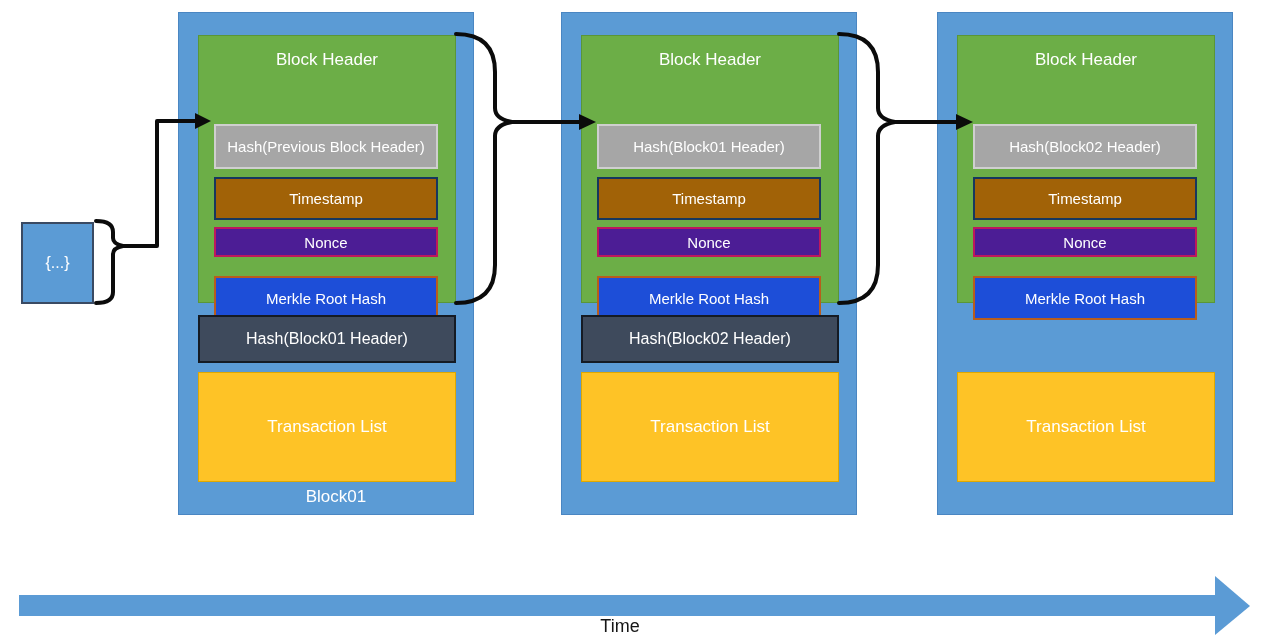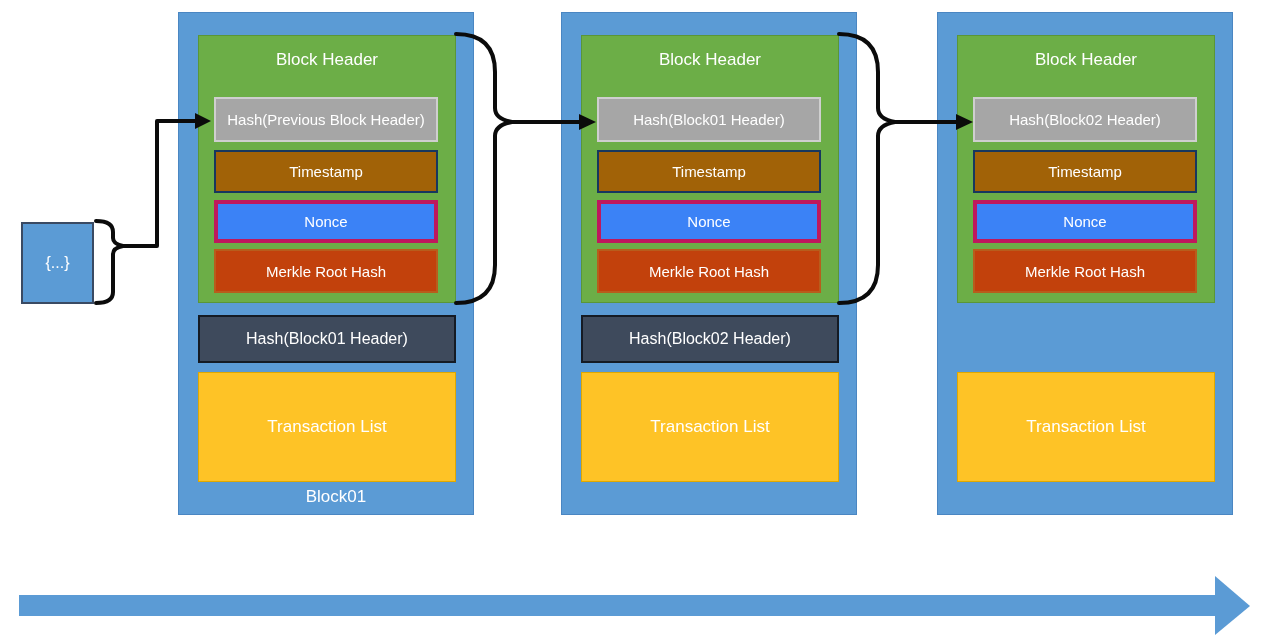--- a/index.html
+++ b/index.html
@@ -21,25 +21,26 @@
     background:#6cae47;border:1px solid #5a9638;box-sizing:border-box;padding-left:47px;
   }
   .header-title{
     position:absolute;left:0;top:14px;width:100%;text-align:center;
     color:#fff;font-size:17px;
   }
   .row{
     position:absolute;left:15px;width:224px;display:flex;align-items:center;
     justify-content:center;color:#fff;font-size:15px;box-sizing:border-box;
     white-space:nowrap;
+    margin-top:27px;
   }
   .row.prev-hash{top:61px;height:45px;background:#a6a6a6;border:2px solid #cfcfcf;}
   .row.timestamp{top:114px;height:43px;background:#a16207;border:2px solid #17375e;}
-  .row.nonce{top:164px;height:43px;background:#3b82f6;border:4px solid #be185d;}
-  .row.merkle{top:213px;height:44px;background:#c2410c;border:2px solid #b85d1c;}
+  .row.nonce{top:164px;height:30px;background:#4c1d95;border:2px solid #be185d;}
+  .row.merkle{top:213px;height:44px;background:#1d4ed8;border:2px solid #b85d1c;}
   
   .hash-box{
     position:absolute;left:19px;top:302px;width:258px;height:48px;
     background:#3e4a5c;border:2px solid #151b24;box-sizing:border-box;
     display:flex;align-items:center;justify-content:center;color:#fff;font-size:16px;
   }
   .tx-box{
     position:absolute;left:19px;top:359px;width:258px;height:110px;
     background:#fec326;border:1px solid #e0a800;box-sizing:border-box;
     display:flex;align-items:center;justify-content:center;color:#fff;font-size:17px;
@@ -121,13 +122,14 @@
     <polygon class="head" points="579,114 596,122 579,130"></polygon>
 
     <path class="brace" d="M 839,34 Q 878,34 878,72 L 878,108 Q 878,119 895,122 Q 878,125 878,136 L 878,265 Q 878,303 839,303"></path>
     <path class="brace" d="M 895,122 H 957"></path>
     <polygon class="head" points="956,114 973,122 956,130"></polygon>
 
     <rect class="time-bar" x="19" y="595" width="1196" height="21"></rect>
     <polygon class="time-bar" points="1215,576 1250,606 1215,635"></polygon>
   </svg>
 
+  <div class="time-label">Time</div>
 </div>
 
 </body></html>

